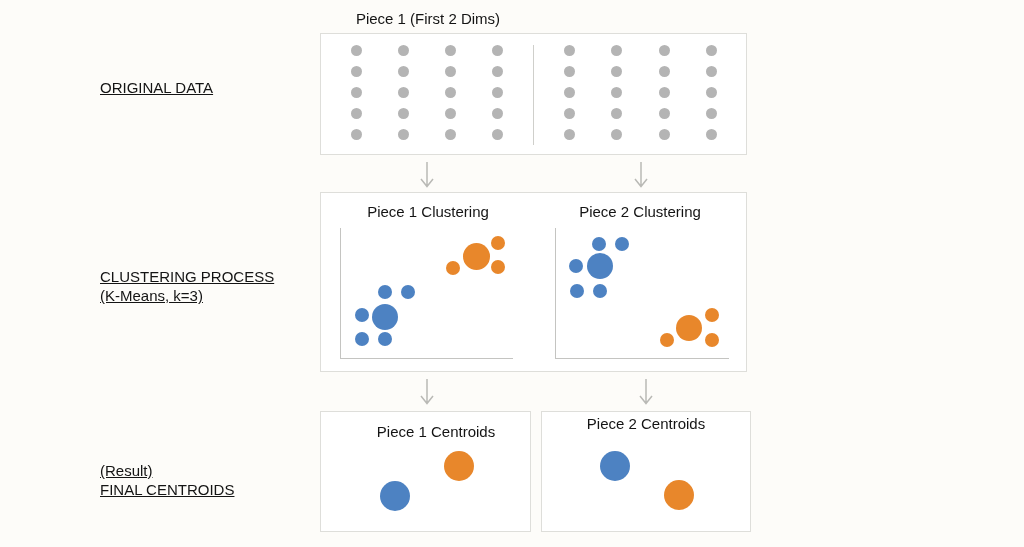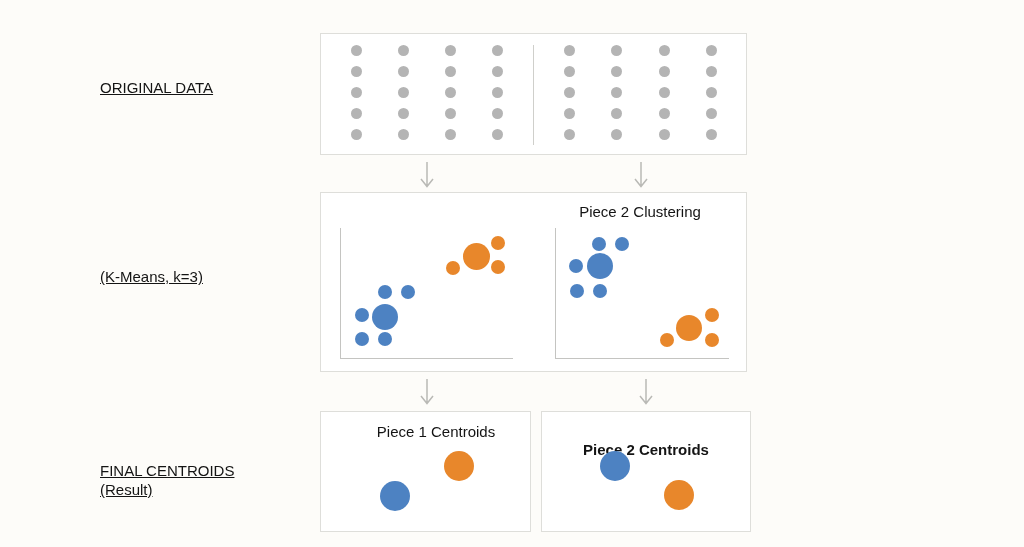--- a/index.html
+++ b/index.html
@@ -19,20 +19,21 @@
 </style>
 </head>
 <body>
 
 <div class="stage">
 
   <div class="row-label" style="left:100px; top:78px; width:240px;">
     <div>ORIGINAL DATA</div>
   </div>
 
+  <div class="panel-title" style="left:328px; top:10px; width:200px;">Piece 1 (First 2 Dims)</div>
 
   <div class="box" style="left:320px; top:33px; width:427px; height:122px;"></div>
   <div class="divider" style="left:533px; top:45px; height:100px;"></div>
 
   <div class="layer">
       <div class="dot" style="left: 350.5px; top: 44.5px; height: 11px; width: 11px; background: rgb(180, 180, 180);"></div>
       <div class="dot" style="left: 397.5px; top: 44.5px; height: 11px; width: 11px; background: rgb(180, 180, 180);"></div>
       <div class="dot" style="left: 444.5px; top: 44.5px; height: 11px; width: 11px; background: rgb(180, 180, 180);"></div>
       <div class="dot" style="left: 491.5px; top: 44.5px; height: 11px; width: 11px; background: rgb(180, 180, 180);"></div>
       <div class="dot" style="left: 350.5px; top: 65.7px; height: 11px; width: 11px; background: rgb(180, 180, 180);"></div>
@@ -76,25 +77,27 @@
     </div>
 
   <svg class="arrow" style="left:418px; top:160px;" width="18" height="30" viewBox="0 0 18 30">
     <path d="M9 2 V26 M3 19 L9 26.5 L15 19" fill="none" stroke="currentColor" stroke-width="1.5"></path>
   </svg>
   <svg class="arrow" style="left:632px; top:160px;" width="18" height="30" viewBox="0 0 18 30">
     <path d="M9 2 V26 M3 19 L9 26.5 L15 19" fill="none" stroke="currentColor" stroke-width="1.5"></path>
   </svg>
 
   <div class="row-label" style="left:100px; top:267px; width:240px;">
+    <div>CLUSTERING PROCESS</div>
     <div>(K-Means, k=3)</div>
   </div>
 
   <div class="box" style="left:320px; top:192px; width:427px; height:180px;"></div>
 
+  <div class="panel-title" style="left:328px; top:203px; width:200px;">Piece 1 Clustering</div>
   <div class="panel-title" style="left:540px; top:203px; width:200px;">Piece 2 Clustering</div>
 
   <div class="axis" style="left:340px; top:228px; width:172px; height:130px;"></div>
   <div class="axis" style="left:555px; top:228px; width:173px; height:130px;"></div>
 
   <div class="layer">
       <div class="dot" style="left: 378px; top: 285px; height: 14px; width: 14px; background: rgb(77, 130, 194);"></div>
       <div class="dot" style="left: 401px; top: 285px; height: 14px; width: 14px; background: rgb(77, 130, 194);"></div>
       <div class="dot" style="left: 355px; top: 308px; height: 14px; width: 14px; background: rgb(77, 130, 194);"></div>
       <div class="dot" style="left: 372px; top: 304px; height: 26px; width: 26px; background: rgb(77, 130, 194);"></div>
@@ -119,29 +122,29 @@
     </div>
 
   <svg class="arrow" style="left:418px; top:377px;" width="18" height="30" viewBox="0 0 18 30">
     <path d="M9 2 V26 M3 19 L9 26.5 L15 19" fill="none" stroke="currentColor" stroke-width="1.5"></path>
   </svg>
   <svg class="arrow" style="left:637px; top:377px;" width="18" height="30" viewBox="0 0 18 30">
     <path d="M9 2 V26 M3 19 L9 26.5 L15 19" fill="none" stroke="currentColor" stroke-width="1.5"></path>
   </svg>
 
   <div class="row-label" style="left:100px; top:461px; width:240px;">
+    <div>(Result)</div>
     <div>FINAL CENTROIDS</div>
-    <div>(Result)</div>
   </div>
 
   <div class="box" style="left:320px; top:411px; width:211px; height:121px;"></div>
   <div class="box" style="left:541px; top:411px; width:210px; height:121px;"></div>
 
   <div class="panel-title" style="left:320px; top:423px; width:232px;">Piece 1 Centroids</div>
-  <div class="panel-title" style="left:541px; top:441px; width:210px;font-weight:bold;">Piece 2 Centroids</div>
+  <div class="panel-title" style="left:541px; top:415px; width:210px;">Piece 2 Centroids</div>
 
   <div class="layer">
       <div class="dot" style="left: 444px; top: 451px; height: 30px; width: 30px; background: rgb(232, 135, 43);"></div>
       <div class="dot" style="left: 380px; top: 481px; height: 30px; width: 30px; background: rgb(77, 130, 194);"></div>
     </div>
   <div class="layer">
       <div class="dot" style="left: 600px; top: 451px; height: 30px; width: 30px; background: rgb(77, 130, 194);"></div>
       <div class="dot" style="left: 664px; top: 480px; height: 30px; width: 30px; background: rgb(232, 135, 43);"></div>
     </div>
 

